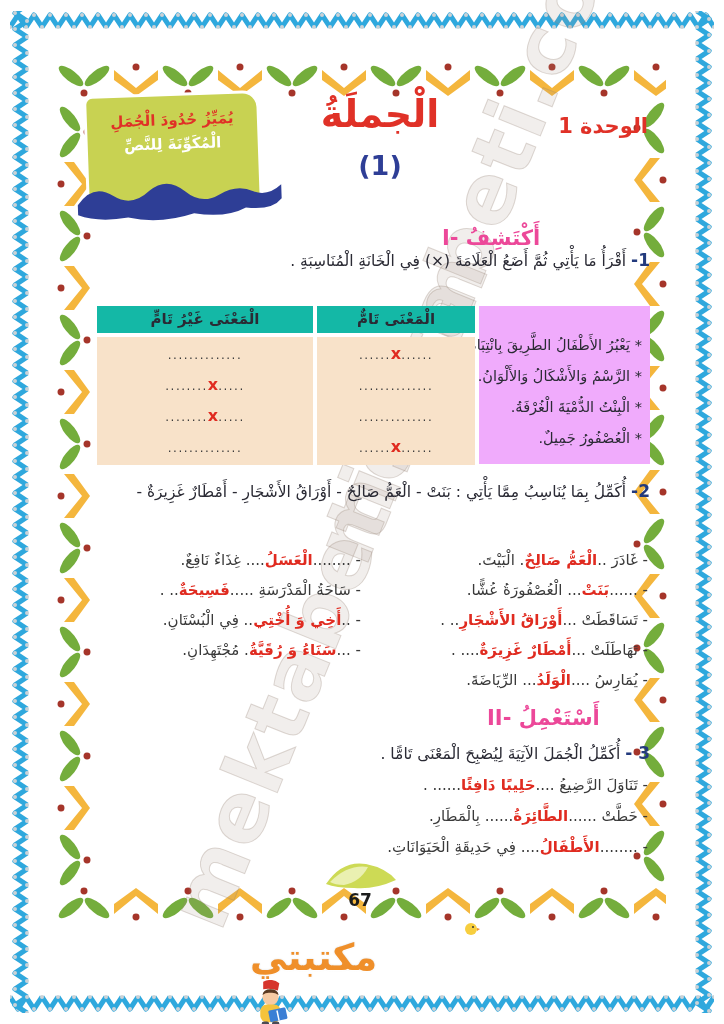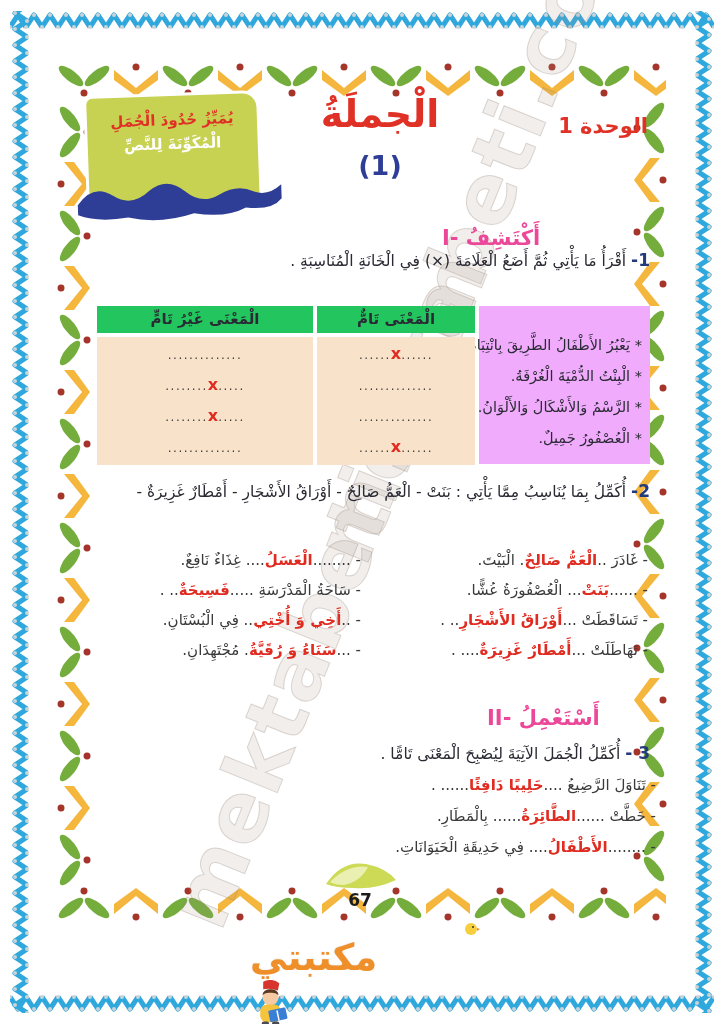--- a/index.html
+++ b/index.html
@@ -31,35 +31,35 @@
   #ex2i .bankline2{text-align:center;}
   #ex3i{top:740px;}
   
   .ex1-table{position:absolute;left:97px;top:306px;width:553px;height:158px;
              direction:rtl;display:flex;gap:4px;}
   .col-sent{width:171px;background:#f0abfc;padding:24px 8px 0 4px;box-sizing:border-box;}
   .col-sent .sent{font-size:14.5px;line-height:31px;white-space:nowrap;}
   .colwrap{display:flex;flex-direction:column;gap:4px;}
   .col-tam{width:158px;}
   .col-ghayr{flex:1;}
-  .hdrcell{height:27px;background:#22c55e;text-align:center;font-weight:bold;
+  .hdrcell{height:27px;background:#14b8a6;text-align:center;font-weight:bold;
            font-size:15px;line-height:27px;}
   .bodycell{flex:1;background:#f8e2c9;display:flex;flex-direction:column;justify-content:space-around;
             padding:2px 0;}
   .dotrow{text-align:center;font-size:12px;letter-spacing:1.5px;color:#3a3a3a;line-height:30px;white-space:nowrap;}
   .xmark{color:#e02b20;font-weight:bold;font-size:16px;letter-spacing:0;}
   
   .fillcols{position:absolute;left:86px;right:76px;top:545px;direction:rtl;display:flex;gap:6px;}
   .fillcol{display:flex;flex-direction:column;}
   .fillcol.right{width:50%;}
   .fillcol.left{flex:1;}
   .fill-item{direction:rtl;font-size:15px;line-height:30px;white-space:nowrap;}
   .fill-item .dots{letter-spacing:1px;color:#3a3a3a;}
   .answer{color:#e02b20;font-weight:bold;}
-  .ex3list{position:absolute;right:68px;left:86px;top:770px;direction:rtl;}
+  .ex3list{position:absolute;right:76px;left:86px;top:770px;direction:rtl;}
   .ex3list .fill-item{line-height:31px;}
   
   .pagenum-badge{position:absolute;left:320px;top:858px;width:80px;height:36px;z-index:5;}
   .pagenum-badge svg{position:absolute;left:0;top:0;}
   .pagenum-badge span{position:absolute;left:0;top:4px;width:80px;text-align:center;
                       font-weight:bold;font-size:17px;color:#1c1c1c;margin-top:28px;}
   .footer{position:absolute;left:250px;top:918px;width:230px;text-align:center;}
   .footer .logorow{display:flex;align-items:flex-start;justify-content:center;flex-direction:column;}
   .logo-text{color:#ef8f2a;font-weight:bold;font-size:37px;line-height:44px;direction:rtl;
              text-shadow:0 1px 0 #fff,0 0 2px rgba(0,0,0,.15);}
@@ -135,22 +135,22 @@
   <div id="sec1" class="section-head">I- أَكْتَشِفُ</div>
 
   <div id="ex1i" class="instr">
     <span class="num">1-</span>
     <span>أَقْرَأُ مَا يَأْتِي ثُمَّ أَضَعُ الْعَلَامَةَ (×) فِي الْخَانَةِ الْمُنَاسِبَةِ .</span>
   </div>
 
   <div class="ex1-table">
     <div class="col-sent">
       <div class="sent">* يَعْبُرُ الأَطْفَالُ الطَّرِيقَ بِانْتِبَاهٍ.</div>
+      <div class="sent">* الرَّسْمُ وَالأَشْكَالُ وَالأَلْوَانُ.</div>
       <div class="sent">* الْبِنْتُ الدُّمْيَةَ الْغُرْفَةُ.</div>
-      <div class="sent">* الرَّسْمُ وَالأَشْكَالُ وَالأَلْوَانُ.</div>
       <div class="sent">* الْعُصْفُورُ جَمِيلٌ.</div>
     </div>
     <div class="colwrap col-tam">
       <div class="hdrcell">الْمَعْنَى تَامٌّ</div>
       <div class="bodycell">
         <div class="dotrow"><span>......</span><span class="xmark">x</span><span>......</span></div>
         <div class="dotrow"><span>..............</span><span class="xmark"></span><span></span></div>
         <div class="dotrow"><span>..............</span><span class="xmark"></span><span></span></div>
         <div class="dotrow"><span>......</span><span class="xmark">x</span><span>......</span></div>
       </div>
@@ -172,20 +172,21 @@
       <span>أُكَمِّلُ بِمَا يُنَاسِبُ مِمَّا يَأْتِي : بَنَتْ - الْعَمُّ صَالِحٌ - أَوْرَاقُ الأَشْجَارِ - أَمْطَارٌ غَزِيرَةٌ -</span>
     </div>
   </div>
 
   <div class="fillcols">
     <div class="fillcol right">
       <div class="fill-item"><span class="dots">- غَادَرَ ..</span><span class="answer">الْعَمُّ صَالِحٌ</span><span class="dots">. الْبَيْتَ.</span></div>
       <div class="fill-item"><span class="dots">- ......</span><span class="answer">بَنَتْ</span><span class="dots">... الْعُصْفُورَةُ عُشًّا.</span></div>
       <div class="fill-item"><span class="dots">- تَسَاقَطَتْ ...</span><span class="answer">أَوْرَاقُ الأَشْجَارِ</span><span class="dots">.. .</span></div>
       <div class="fill-item"><span class="dots">- تَهَاطَلَتْ ...</span><span class="answer">أَمْطَارٌ غَزِيرَةٌ</span><span class="dots">.... .</span></div>
+      <div class="fill-item"><span class="dots">- يُمَارِسُ ....</span><span class="answer">الْوَلَدُ</span><span class="dots">... الرِّيَاضَةَ.</span></div>
     </div>
     <div class="fillcol left">
       <div class="fill-item"><span class="dots">- ........</span><span class="answer">الْعَسَلُ</span><span class="dots">.... غِذَاءٌ نَافِعٌ.</span></div>
       <div class="fill-item"><span class="dots">- سَاحَةُ الْمَدْرَسَةِ .....</span><span class="answer">فَسِيحَةٌ</span><span class="dots">.. .</span></div>
       <div class="fill-item"><span class="dots">- ..</span><span class="answer">أَخِي وَ أُخْتِي</span><span class="dots">.. فِي الْبُسْتَانِ.</span></div>
       <div class="fill-item"><span class="dots">- ...</span><span class="answer">سَنَاءُ وَ رُقَيَّةُ</span><span class="dots">. مُجْتَهِدَانِ.</span></div>
     </div>
   </div>
 
   <div id="sec2" class="section-head">II- أَسْتَعْمِلُ</div>

